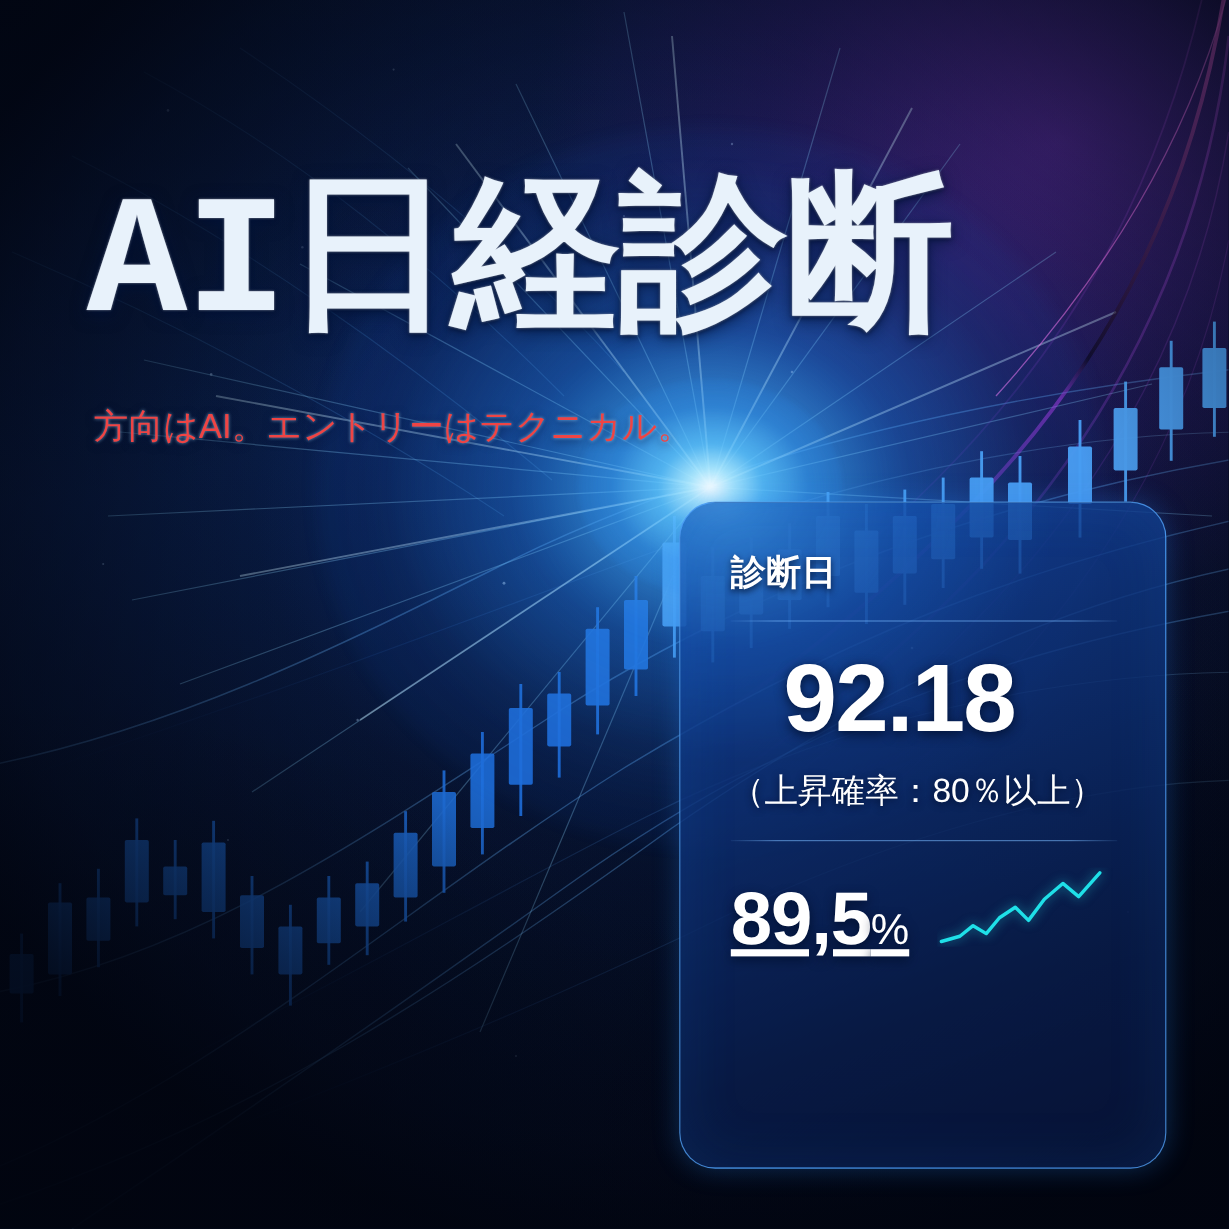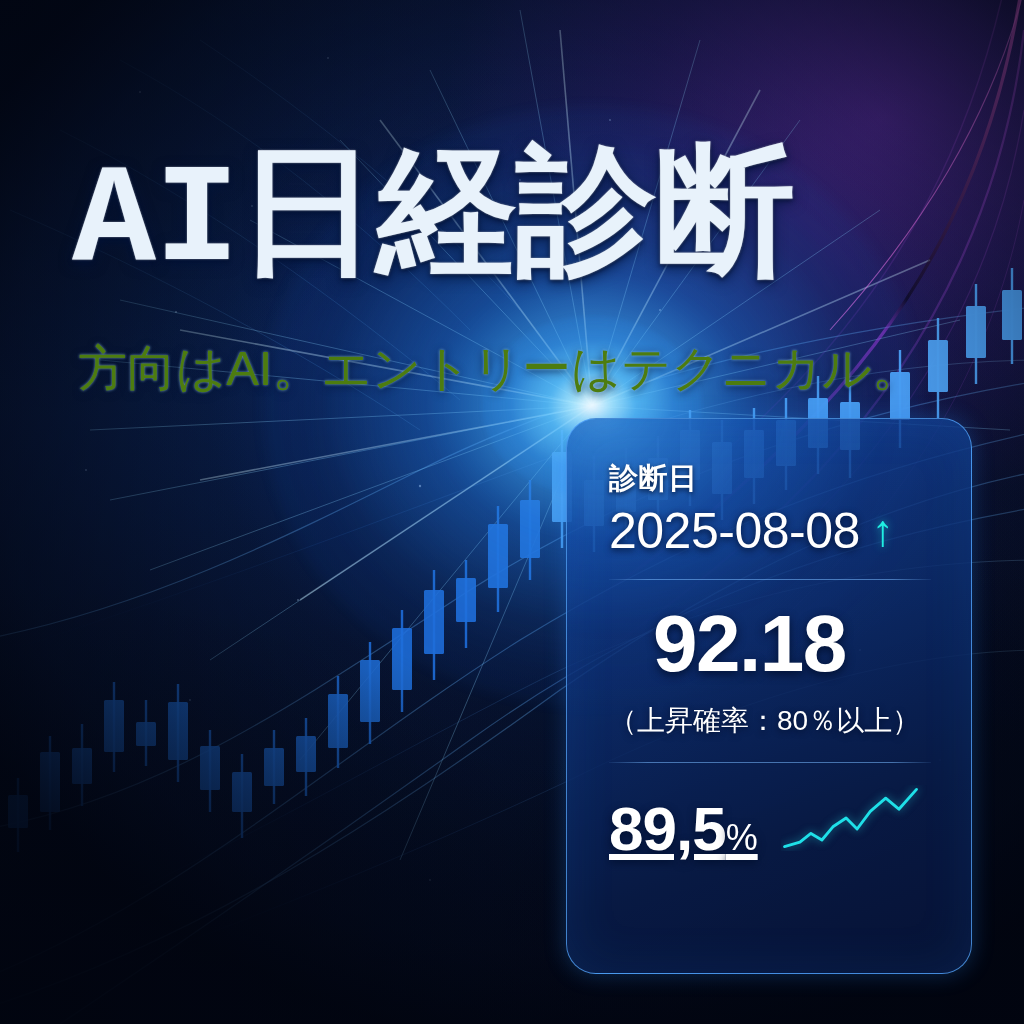--- a/index.html
+++ b/index.html
@@ -96,24 +96,24 @@
     color:#e8f2fb;
     text-shadow:
       0 0 2px rgba(255,255,255,0.55),
       0 4px 14px rgba(0,20,60,0.75),
       0 2px 4px rgba(0,10,40,0.85);
     white-space:nowrap;
     font-family:Liberation Mono, monospace;
   }
   .subline{
     position:absolute;left:78px;top:336px;
-    font-size:49px;
+    font-size:29px;
     font-weight:500;
     letter-spacing:0px;
-    color:#4d7c0f;
+    color:#ef4444;
     text-shadow:
       0 0 3px rgba(160,215,255,0.7),
       0 2px 8px rgba(0,18,55,0.85);
     white-space:nowrap;
   }
 
   
   .card{
     position:absolute;
     left:566px;top:418px;
@@ -404,24 +404,20 @@
   </div>
 
   <div class="headline">AI日経診断</div>
   <div class="subline">方向はAI。エントリーはテクニカル。</div>
 
   <div class="card">
     <div class="card-inner">
 
       <div class="field">
         <div class="field-label">診断日</div>
-        <div class="date-row">
-          <span class="date-value">2025-08-08</span>
-          <span class="date-arrow">↑</span>
-        </div>
       </div>
 
       <div class="divider"></div>
 
       <div class="field">
         <div class="score-value">92.18</div>
         <div class="score-note">（上昇確率：80％以上）</div>
       </div>
 
       <div class="divider"></div>

